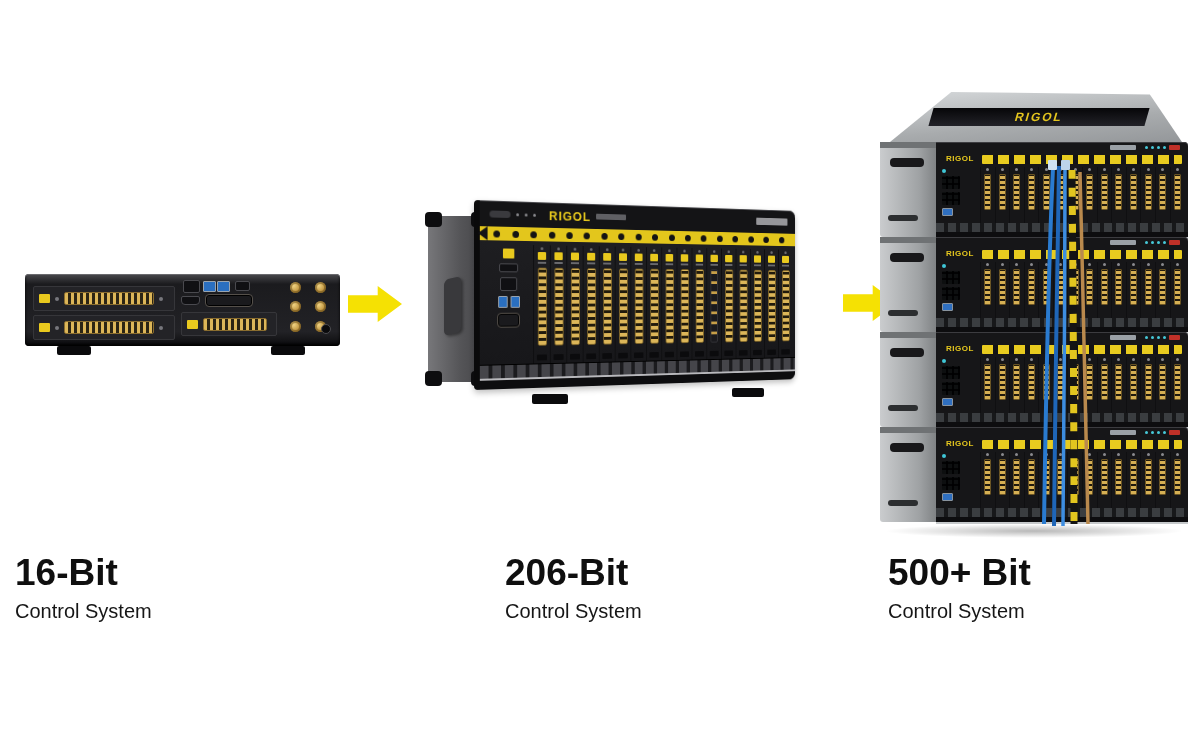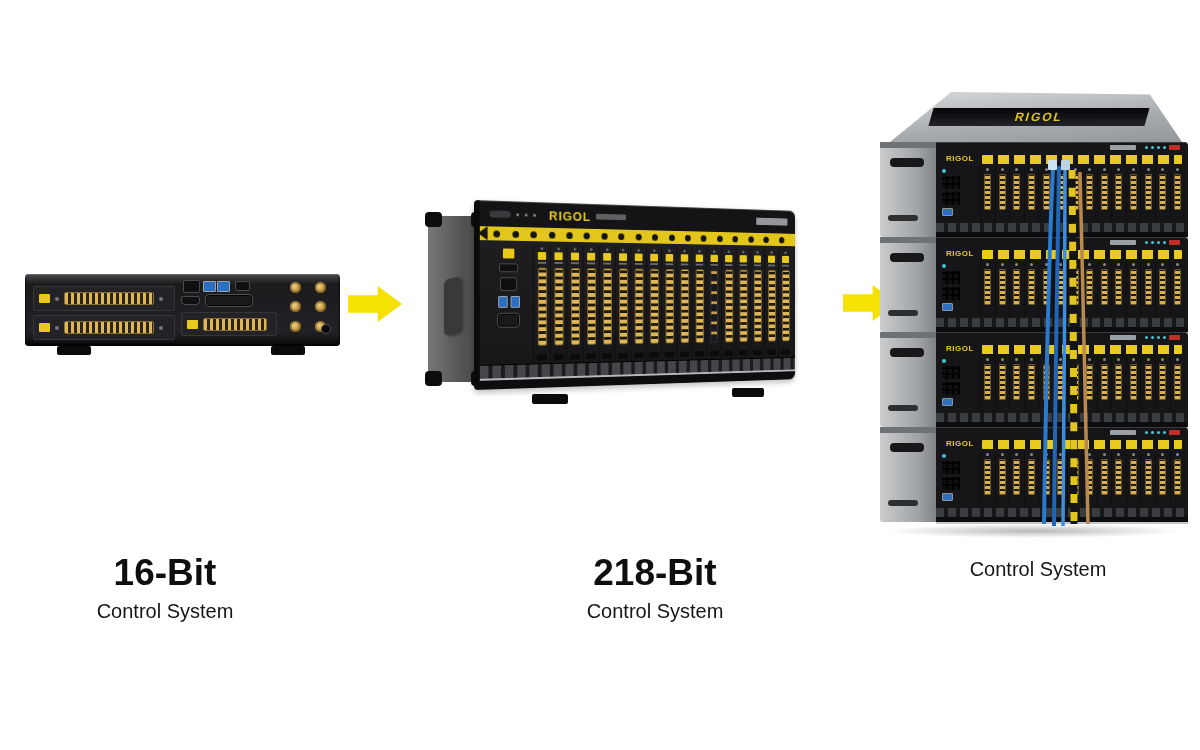--- a/index.html
+++ b/index.html
@@ -117,21 +117,21 @@
   .slot3-dot{width:3px;height:3px;border-radius:50%;background:#8a8a8e;}
   .pins3{width:5px;height:34px;margin-top:3px;border:1px solid #6b5524;border-radius:1px;
     background:repeating-linear-gradient(0deg,#d6b054 0 3px,#1f190d 3px 5px);}
   .u-eject{height:9px;background:repeating-linear-gradient(90deg,#3a3d40 0 8px,#17181a 8px 12px);}
   .u-base{height:5px;background:#0d0d0f;box-shadow:0 2px 0 #c6c9cb;}
   .d3-shadow{left:4px;top:432px;width:300px;height:14px;
     background:radial-gradient(ellipse at center,rgba(0,0,0,.28),rgba(0,0,0,0) 70%);}
   .cables{left:0;top:40px;width:308px;height:400px;z-index:5;pointer-events:none;}
 
   
-  .stage-label{width:300px;text-align:center;}
+  .stage-label{width:300px;}
   .stage-title{font-size:37px;font-weight:700;color:#0f0f0f;line-height:42px;}
   .stage-sub{font-size:20px;font-weight:400;color:#161616;line-height:34px;}
 </style>
 </head>
 <body style="background: rgb(255, 255, 255);">
 
 <div class="abs d1">
   <div class="abs d1-body"></div>
   <div class="abs d1-row" style="top:16px;">
     <span class="logo-chip"></span>
@@ -720,18 +720,19 @@
     <rect x="181" y="28" width="9" height="10" rx="1" fill="#bcd4ea"></rect>
   </svg>
   <div class="abs d3-shadow"></div>
 </div>
 
 <div class="abs stage-label" style="left:15px;top:552px;">
   <div class="stage-title">16-Bit</div>
   <div class="stage-sub">Control System</div>
 </div>
 <div class="abs stage-label" style="left:505px;top:552px;">
-  <div class="stage-title">218-Bit</div>
+  <div class="stage-title">206-Bit</div>
   <div class="stage-sub">Control System</div>
 </div>
 <div class="abs stage-label" style="left:888px;top:552px;">
+  <div class="stage-title">500+ Bit</div>
   <div class="stage-sub">Control System</div>
 </div>
 
 </body></html>

